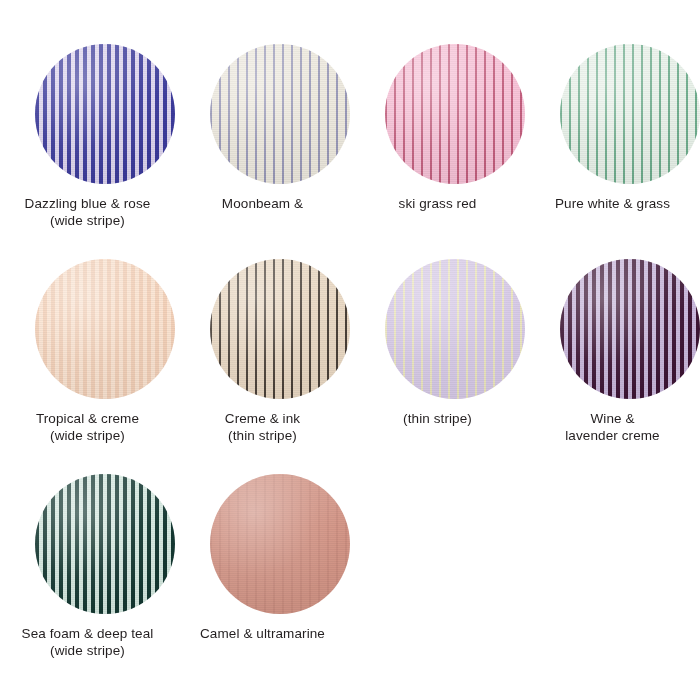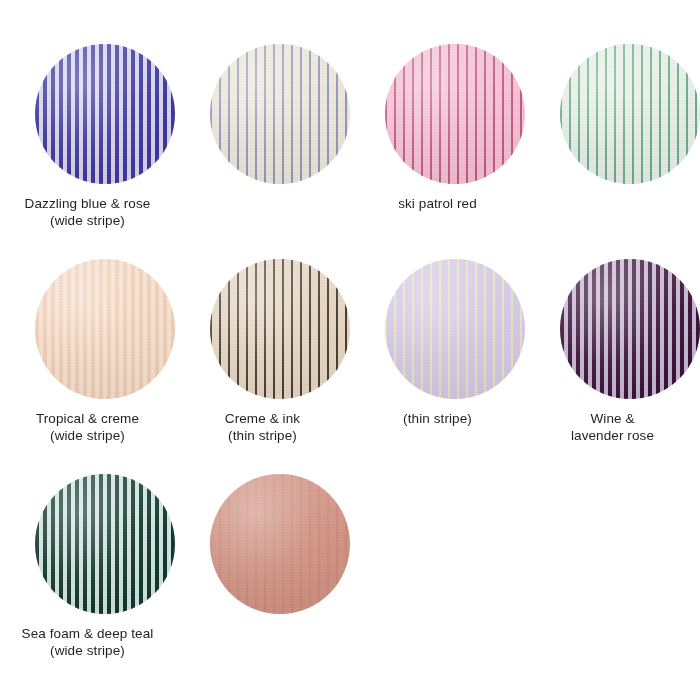--- a/index.html
+++ b/index.html
@@ -109,41 +109,45 @@
       </div>
       <div class="swatch-cell">
         <div class="swatch-disc-wrap">
           <div class="swatch-disc">
             <div class="stripes" style="background: repeating-linear-gradient(90deg, rgb(154, 154, 185) 0px, rgb(154, 154, 185) 2px, rgb(238, 234, 223) 2px, rgb(238, 234, 223) 9px);"></div>
             <div class="weave"></div>
             <div class="sheen"></div>
           </div>
         </div>
         <div class="caption">
+          <span class="line">Moonbeam &amp;</span>
         </div>
       </div>
       <div class="swatch-cell">
         <div class="swatch-disc-wrap">
           <div class="swatch-disc">
             <div class="stripes" style="background: repeating-linear-gradient(90deg, rgb(196, 96, 127) 0px, rgb(196, 96, 127) 2px, rgb(248, 195, 216) 2px, rgb(248, 195, 216) 9px);"></div>
             <div class="weave"></div>
             <div class="sheen"></div>
           </div>
         </div>
         <div class="caption">
-          <span class="line">ski patrol red</span>
+          <span class="line">ski grass red</span>
         </div>
       </div>
       <div class="swatch-cell">
         <div class="swatch-disc-wrap">
           <div class="swatch-disc">
             <div class="stripes" style="background: repeating-linear-gradient(90deg, rgb(111, 174, 142) 0px, rgb(111, 174, 142) 2px, rgb(233, 242, 234) 2px, rgb(233, 242, 234) 9px);"></div>
             <div class="weave"></div>
             <div class="sheen"></div>
           </div>
+        </div>
+        <div class="caption">
+          <span class="line">Pure white &amp; grass</span>
         </div>
       </div>
       <div class="swatch-cell">
         <div class="swatch-disc-wrap">
           <div class="swatch-disc">
             <div class="stripes" style="background: repeating-linear-gradient(90deg, rgb(243, 208, 184) 0px, rgb(243, 208, 184) 4px, rgb(251, 228, 210) 4px, rgb(251, 228, 210) 8px);"></div>
             <div class="weave"></div>
             <div class="sheen"></div>
           </div>
         </div>
@@ -180,21 +184,21 @@
       <div class="swatch-cell">
         <div class="swatch-disc-wrap">
           <div class="swatch-disc">
             <div class="stripes" style="background: repeating-linear-gradient(90deg, rgb(61, 21, 53) 0px, rgb(61, 21, 53) 4px, rgb(201, 184, 220) 4px, rgb(201, 184, 220) 8px);"></div>
             <div class="weave"></div>
             <div class="sheen"></div>
           </div>
         </div>
         <div class="caption">
           <span class="line">Wine &amp;</span>
-          <span class="line">lavender rose</span>
+          <span class="line">lavender creme</span>
         </div>
       </div>
       <div class="swatch-cell">
         <div class="swatch-disc-wrap">
           <div class="swatch-disc">
             <div class="stripes" style="background: repeating-linear-gradient(90deg, rgb(20, 56, 50) 0px, rgb(20, 56, 50) 4px, rgb(213, 232, 224) 4px, rgb(213, 232, 224) 8px);"></div>
             <div class="weave"></div>
             <div class="sheen"></div>
           </div>
         </div>
@@ -203,16 +207,19 @@
           <span class="line">(wide stripe)</span>
         </div>
       </div>
       <div class="swatch-cell">
         <div class="swatch-disc-wrap">
           <div class="swatch-disc">
             <div class="stripes" style="background: repeating-linear-gradient(90deg, rgb(203, 142, 128) 0px, rgb(203, 142, 128) 2px, rgb(212, 150, 135) 2px, rgb(212, 150, 135) 9px);"></div>
             <div class="weave"></div>
             <div class="sheen"></div>
           </div>
+        </div>
+        <div class="caption">
+          <span class="line">Camel &amp; ultramarine</span>
         </div>
       </div>
     </div>
 </div>
 
 </body></html>

